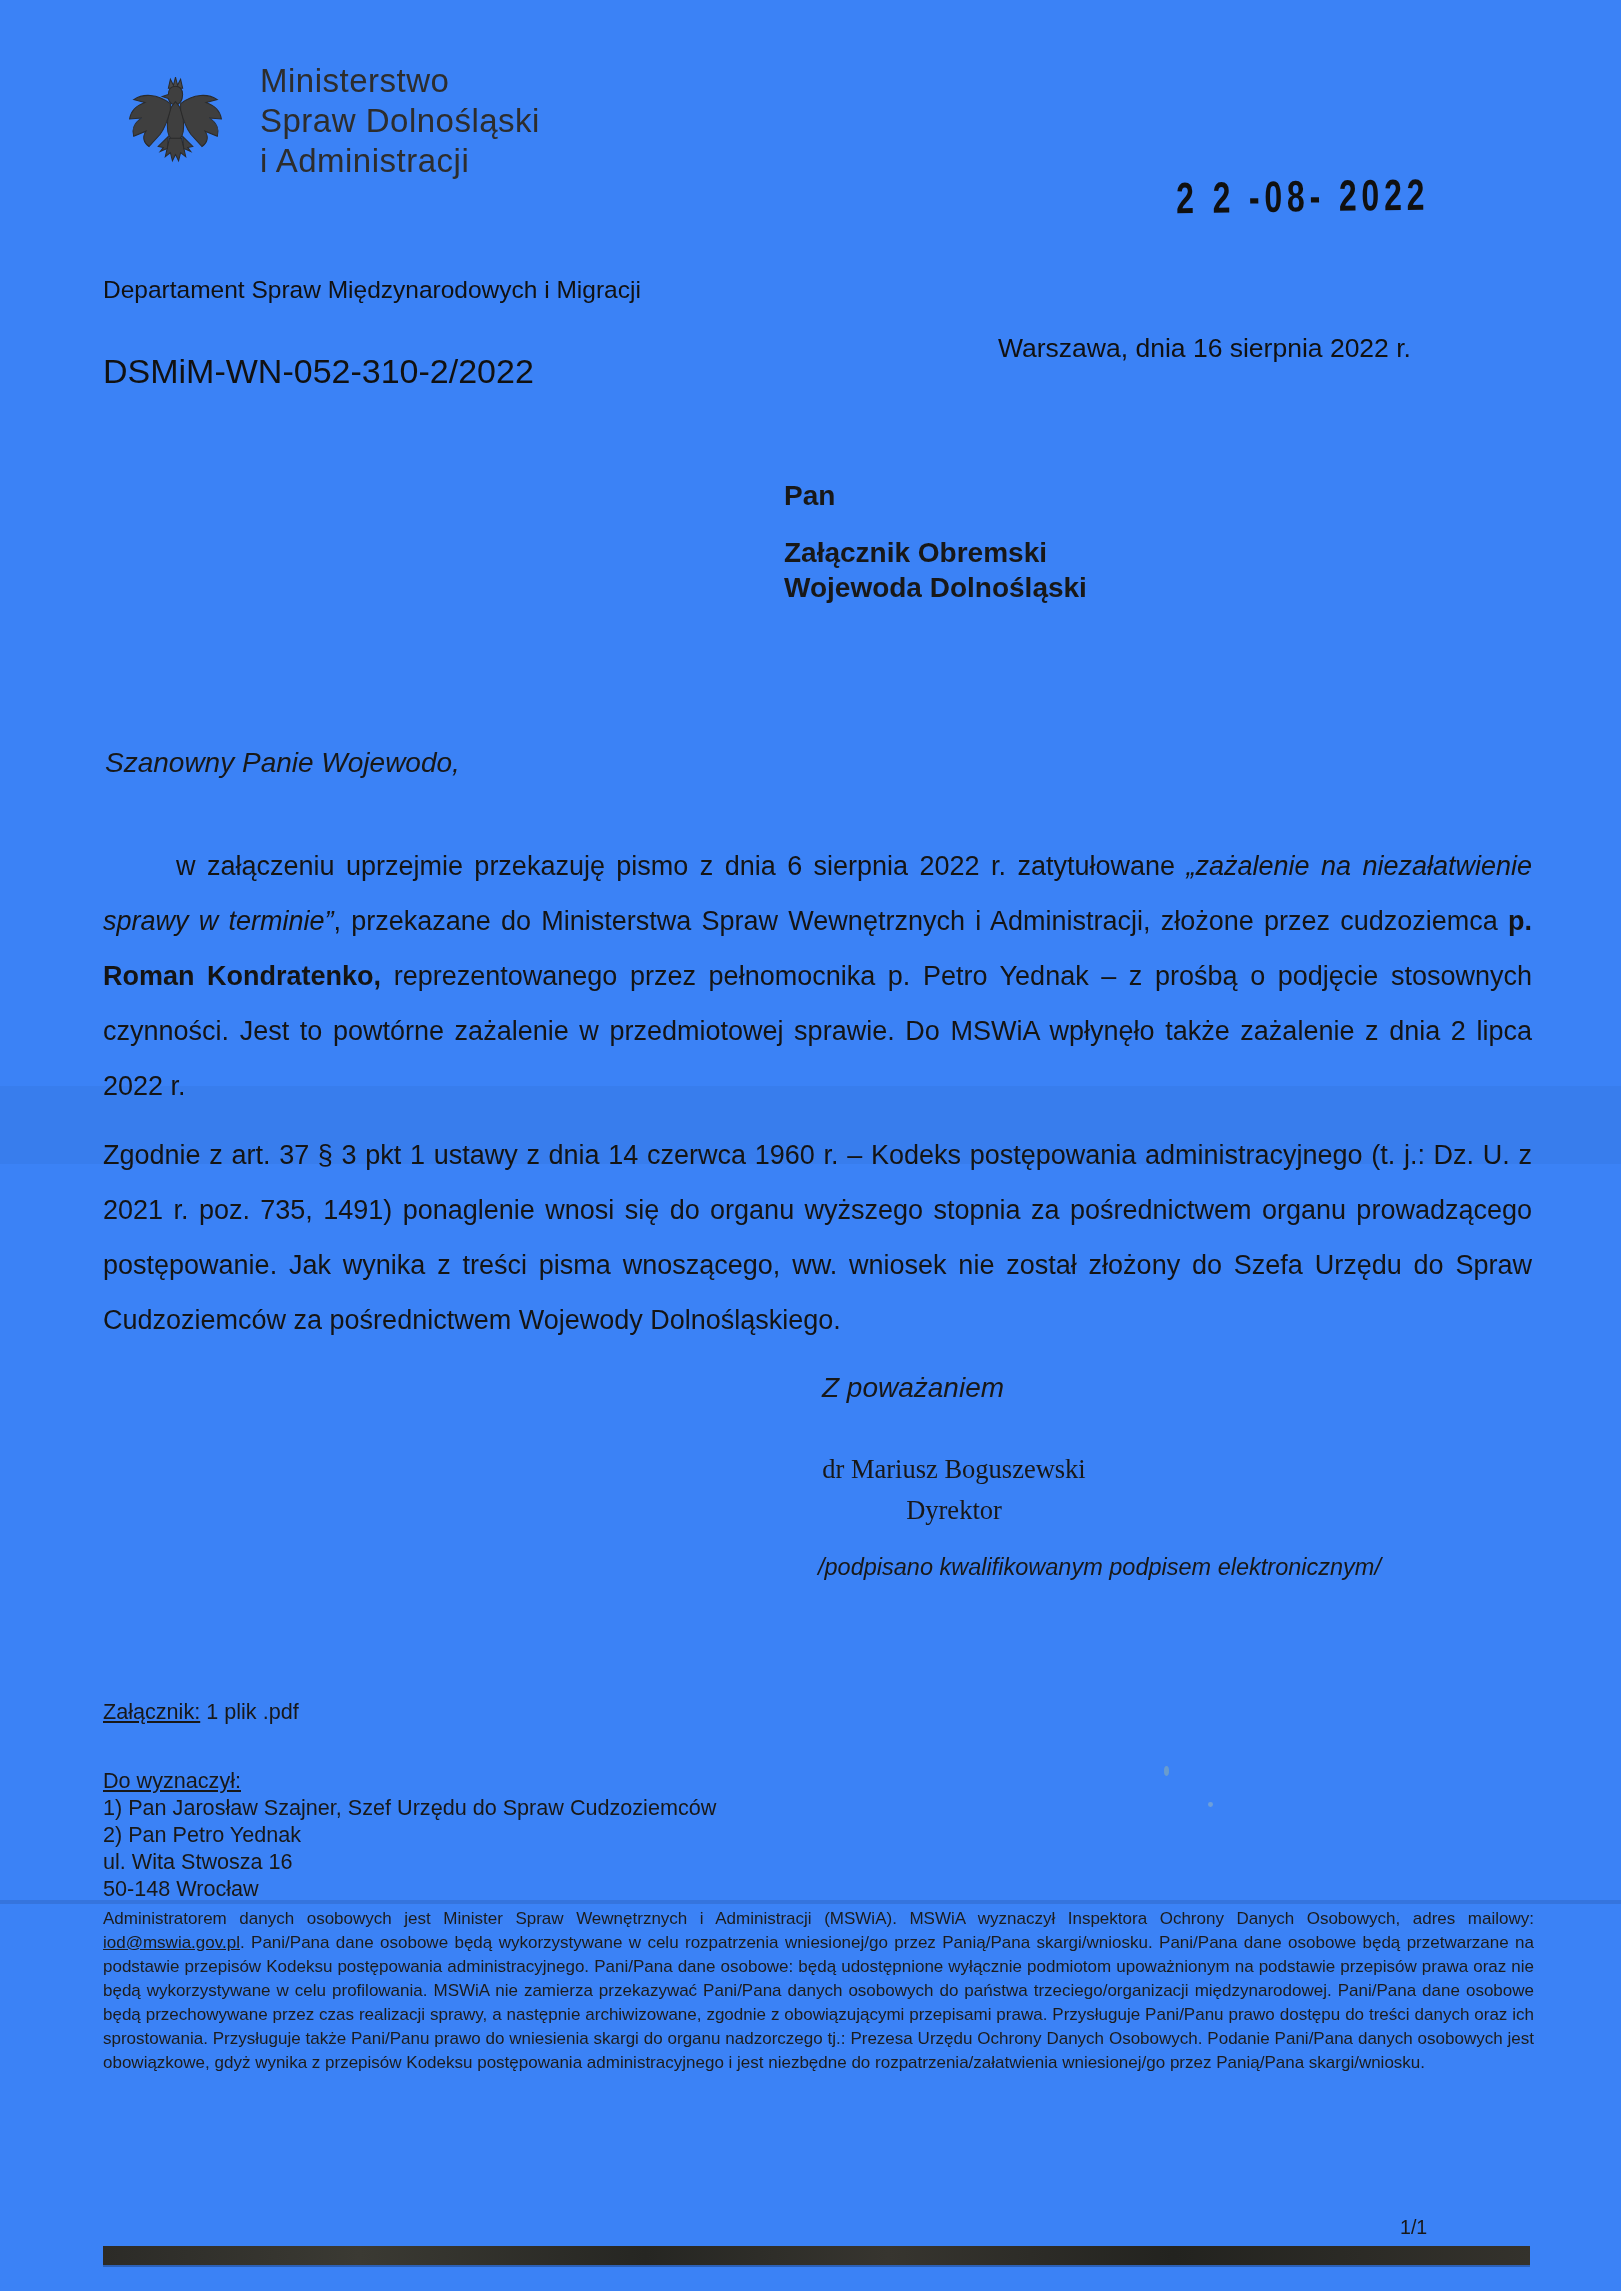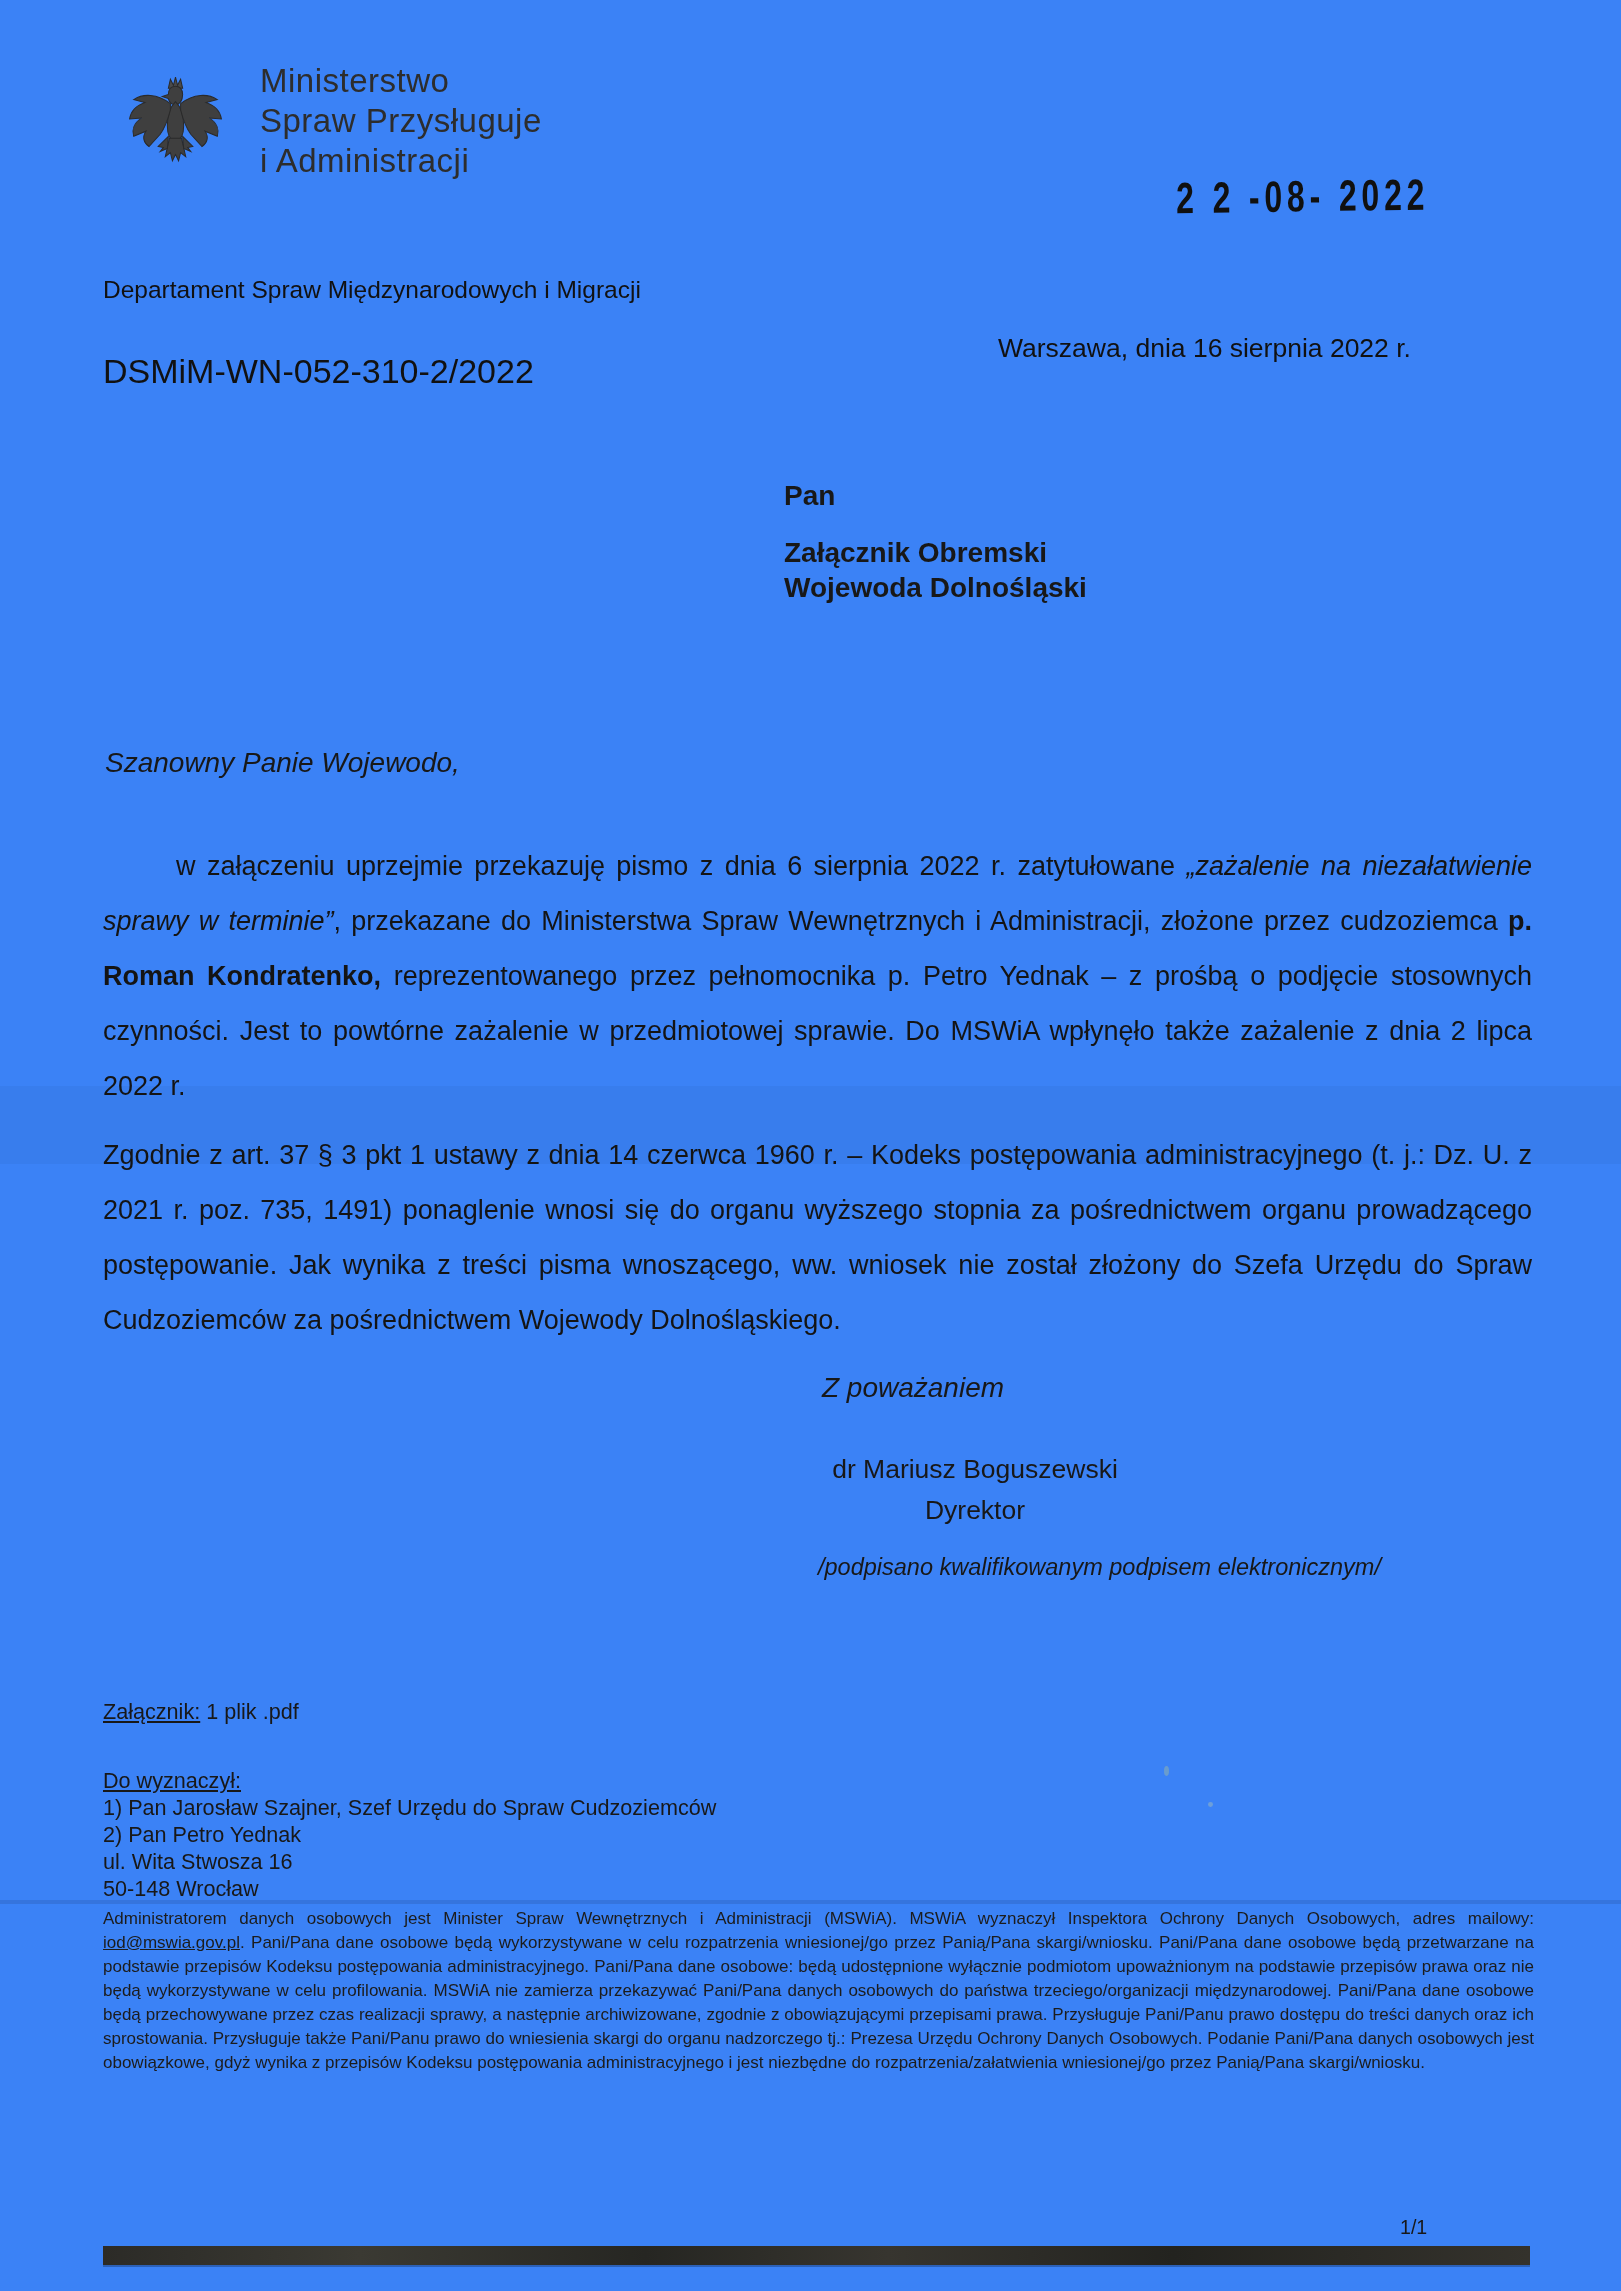--- a/index.html
+++ b/index.html
@@ -32,21 +32,21 @@
   .addressee .gap{height:21.6px;}
   
   .greeting{position:absolute;left:105px;top:747px;font-size:28px;font-style:italic;}
   .bodytext{position:absolute;left:103px;top:839px;width:1429px;font-size:27px;line-height:55px;color:#141414;}
   .bodytext p{margin:0;text-align:justify;}
   .bodytext p.p1{text-indent:73px;margin-bottom:13.7px;}
   .it{font-style:italic;}
   .bd{font-weight:bold;}
   
   .closing{position:absolute;left:717px;top:1372px;width:392px;text-align:center;font-size:28px;font-style:italic;}
-  .signer{position:absolute;left:730px;top:1449px;width:490px;text-align:center;font-size:26.5px;line-height:41px;}
+  .signer{position:absolute;left:709px;top:1449px;width:490px;text-align:center;font-size:26.5px;line-height:41px;font-family:Liberation Serif, serif;}
   .esign{position:absolute;left:818px;top:1554px;width:568px;text-align:left;font-size:23.5px;font-style:italic;}
   
   .attachment{position:absolute;left:103px;top:1699px;font-size:21.6px;}
   .cc{position:absolute;left:103px;top:1767px;font-size:21.6px;line-height:27px;}
   .u{text-decoration:underline;}
   
   .privacy{
     position:absolute;left:103px;top:1907px;width:1431px;
     font-size:17px;line-height:24px;text-align:justify;color:#1c1c1c;margin:0;
   }
@@ -83,21 +83,21 @@
 
       <path d="M44,66 L40,84 L45,80 L47,88 L50,82 L53,88 L55,80 L60,84 L56,66 Z"></path>
 
       <path d="M43,64 L33,74 L38,75 L35,79 L42,76 Z"></path>
       <path d="M57,64 L67,74 L62,75 L65,79 L58,76 Z"></path>
     </g>
   </svg>
 
   <div class="ministry">
     <div>Ministerstwo</div>
-    <div>Spraw Przysługuje</div>
+    <div>Spraw Dolnośląski</div>
     <div>i Administracji</div>
   </div>
 
   <div class="stamp">2 2 -08- 2022</div>
 
   <div class="department">Departament Spraw Międzynarodowych i Migracji</div>
   <div class="reference">DSMiM-WN-052-310-2/2022</div>
   <div class="place-date">Warszawa, dnia 16 sierpnia 2022 r.</div>
 
   <div class="addressee">

